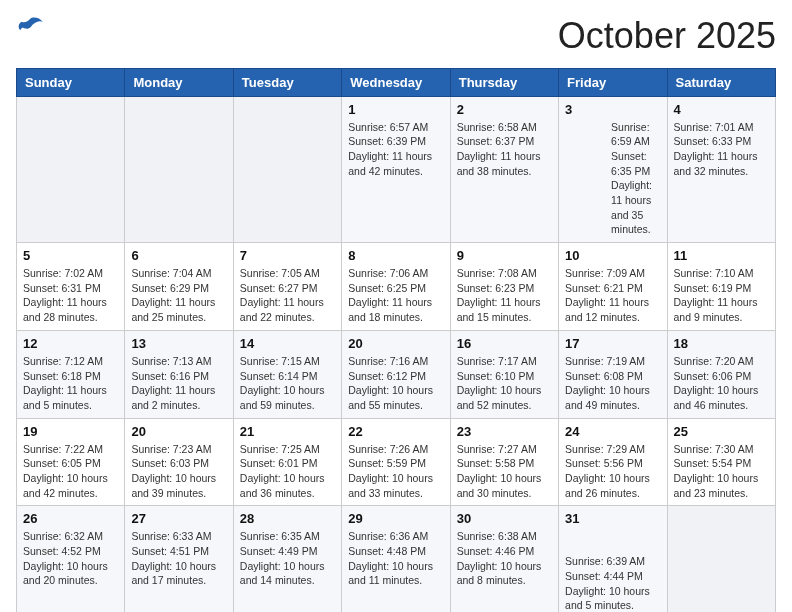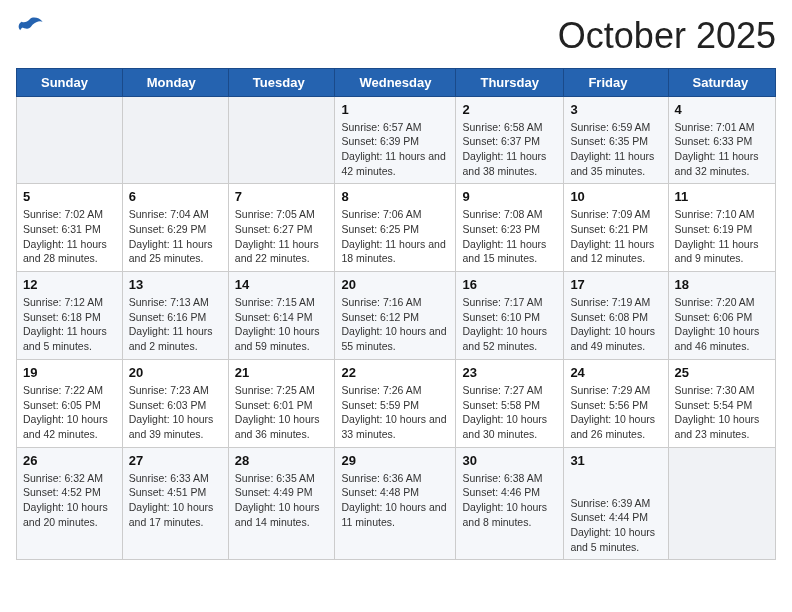--- a/index.html
+++ b/index.html
@@ -40,21 +40,21 @@
     }
     .calendar {
       width: 100%;
       border-collapse: collapse;
       border: 1px solid #bbb;
     }
     .calendar th {
       background: #2563b0;
       color: #fff;
       text-align: left;
-      padding: 6px 24px;
+      padding: 6px 8px;
       font-size: 13px;
       font-weight: 600;
       border: 1px solid #1a4a8a;
     }
     .calendar td {
       vertical-align: top;
       border: 1px solid #ccc;
       padding: 5px 6px;
       width: 108px;
       min-height: 80px;
@@ -127,21 +127,21 @@
 Daylight: 11 hours and 42 minutes.</div>
         </td>
         <td>
           <div class="day-number">2</div>
           <div class="day-info" style="white-space: pre-line;">Sunrise: 6:58 AM
 Sunset: 6:37 PM
 Daylight: 11 hours and 38 minutes.</div>
         </td>
         <td>
           <div class="day-number">3</div>
-          <div class="day-info" style="white-space: pre-line;">Sunrise: 6:59 AM
+          <div class="day-info" style="white-space: pre-line; margin-left: 46px;">Sunrise: 6:59 AM
 Sunset: 6:35 PM
 Daylight: 11 hours and 35 minutes.</div>
         </td>
         <td>
           <div class="day-number">4</div>
           <div class="day-info" style="white-space: pre-line;">Sunrise: 7:01 AM
 Sunset: 6:33 PM
 Daylight: 11 hours and 32 minutes.</div>
         </td>
       </tr>

